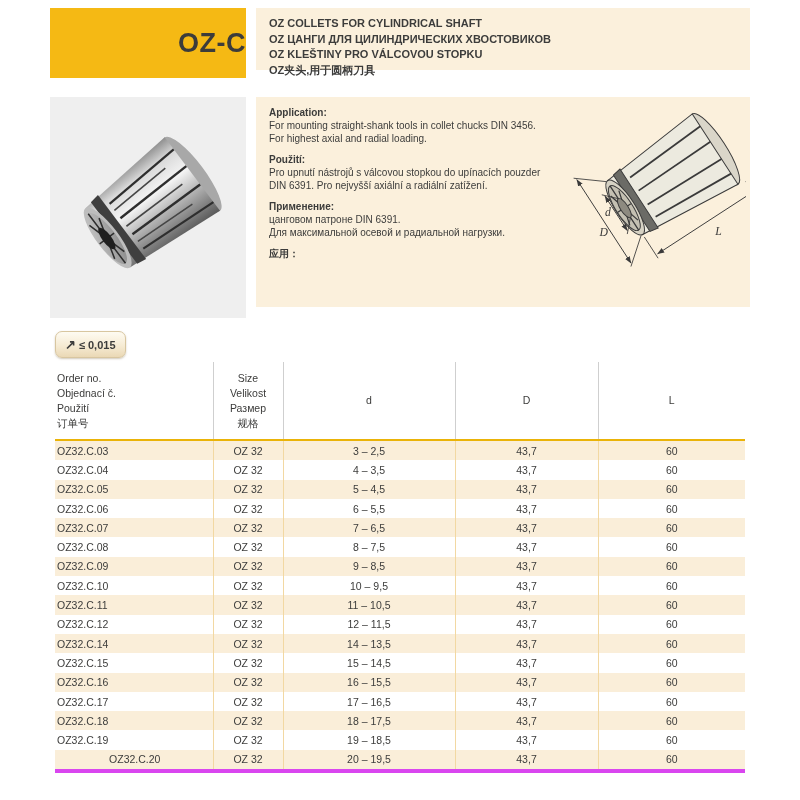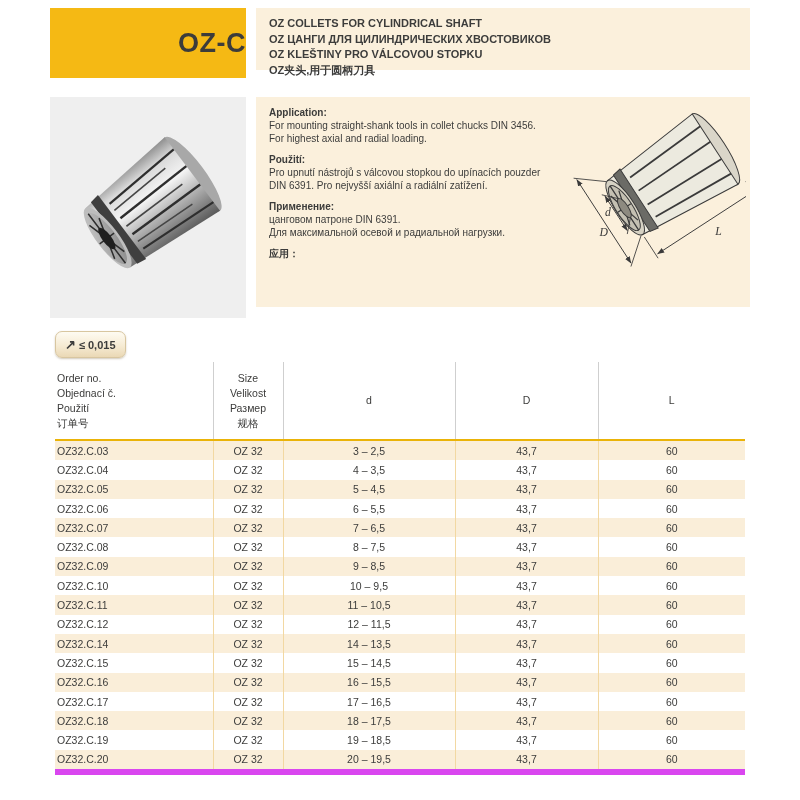--- a/index.html
+++ b/index.html
@@ -36,21 +36,21 @@
               table-layout:fixed;font-size:10.5px;color:#3C3C3B;}
   .spec-table thead th{font-weight:400;height:77px;vertical-align:middle;text-align:center;
               padding:0;border-bottom:2px solid #eab308;}
   .spec-table thead th:not(:last-child){border-right:1px solid #CFCFCF;}
   .spec-table thead th.c0{text-align:left;padding-left:2px;}
   .th-line{line-height:15px;}
   .spec-table tbody td{height:19.3px;text-align:center;padding:0;}
   .spec-table tbody td:not(:last-child){border-right:1px solid #F2D8A2;}
   .spec-table tbody td.c0{text-align:left;font-weight:400;padding-left:2px;}
   .spec-table tbody tr:nth-child(odd){background:#FAEED9;}
-  .spec-table tbody tr:last-child td{border-bottom:6px solid #d946ef;}
+  .spec-table tbody tr:last-child td{border-bottom:4px solid #d946ef;text-align:center;}
 </style>
 </head>
 <body>
 
 <div class="page">
 
   <div class="code-box">
     <span class="code-text">OZ-C</span>
   </div>
 

